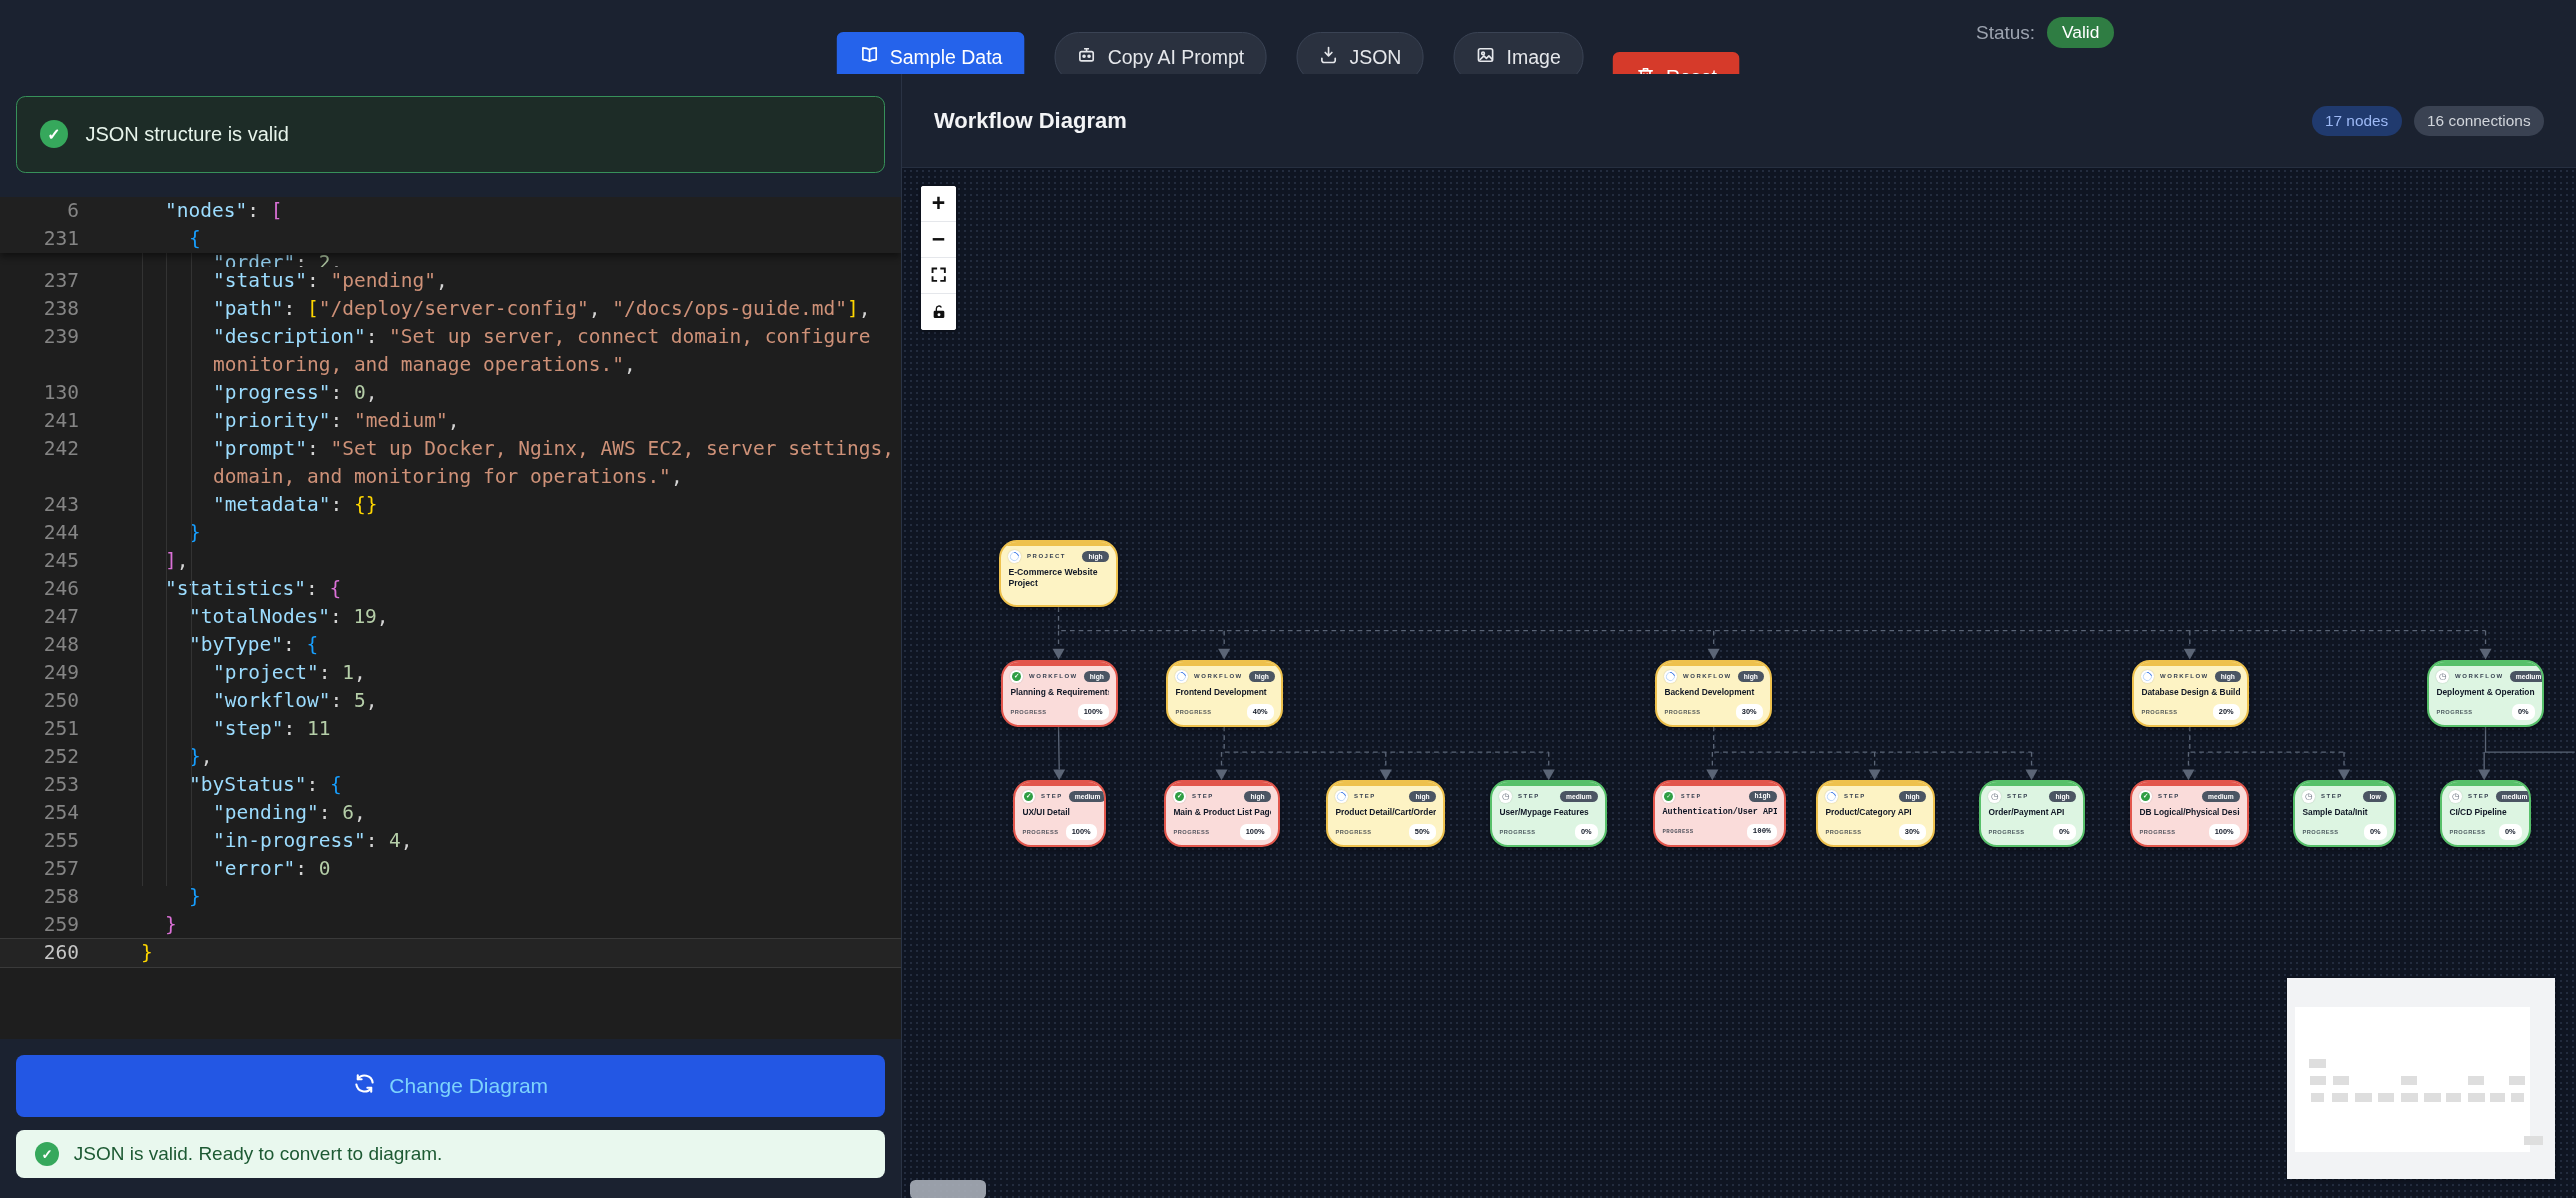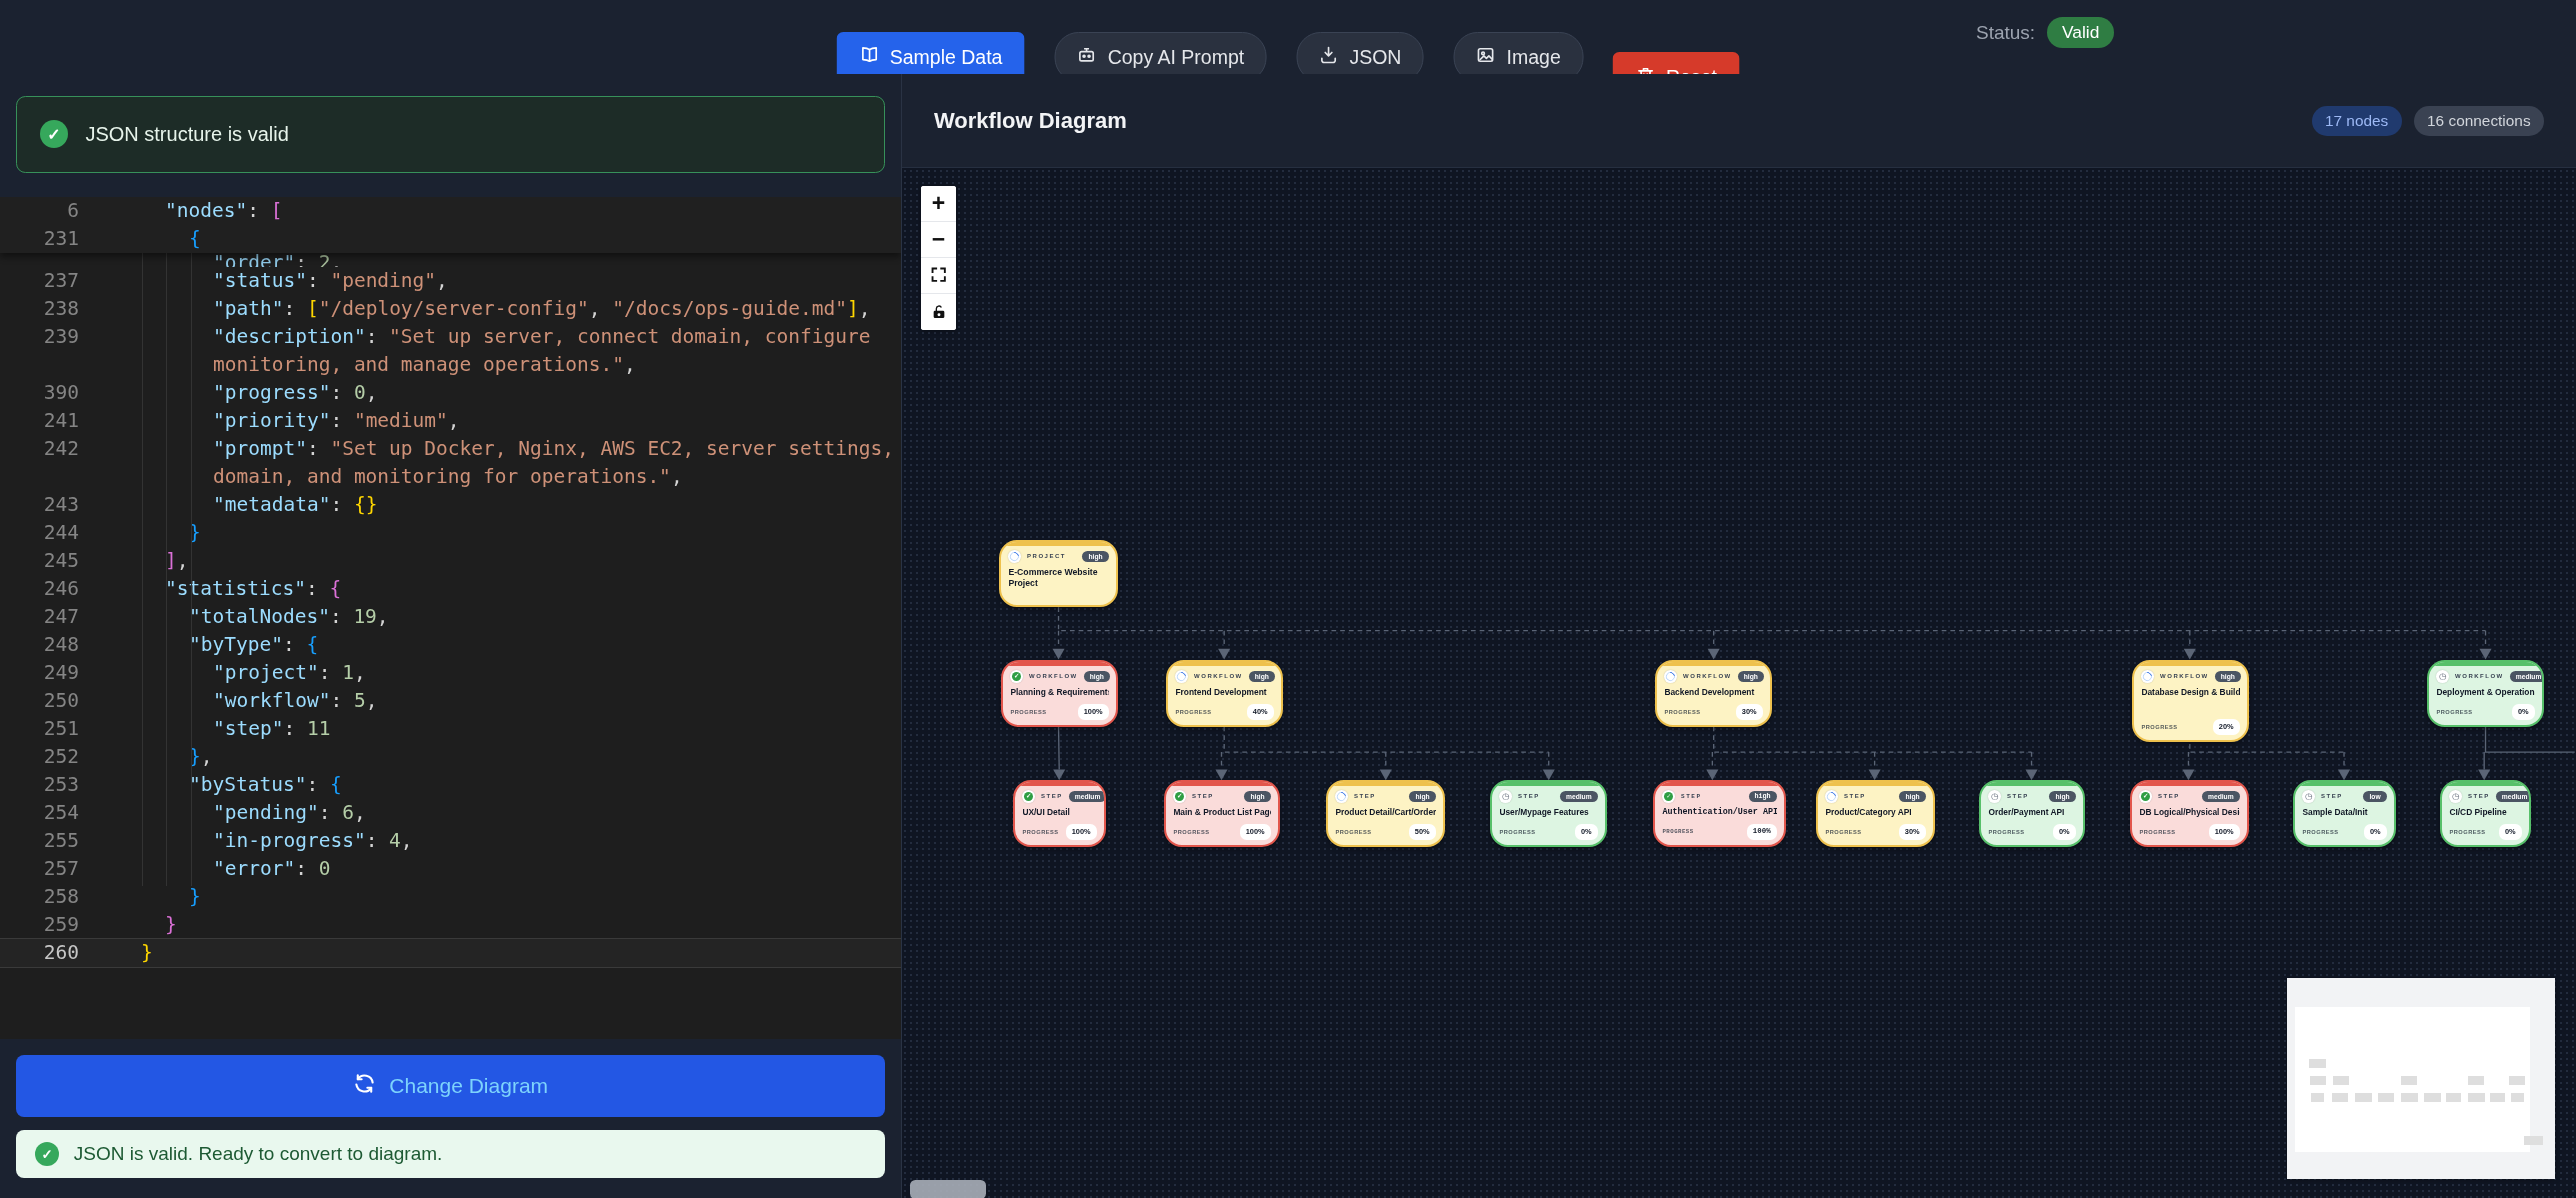--- a/index.html
+++ b/index.html
@@ -182,21 +182,21 @@
           </div>
         <div id="code-rows">
           <div class="guide" style="left:142px"></div>
           <div class="guide" style="left:166px"></div>
           <div class="guide" style="left:191px"></div>
         <div class="crow clip"><span class="ln"></span><span class="ct" style="padding-left: 106px;"><span class="tk-k">"order"</span><span class="tk-p">: </span><span class="tk-num">2</span><span class="tk-p">,</span></span></div>
             <div class="crow"><span class="ln">237</span><span class="ct" style="padding-left: 106px;"><span class="tk-k">"status"</span><span class="tk-p">: </span><span class="tk-s">"pending"</span><span class="tk-p">,</span></span></div>
             <div class="crow"><span class="ln">238</span><span class="ct" style="padding-left: 106px;"><span class="tk-k">"path"</span><span class="tk-p">: </span><span class="tk-by">[</span><span class="tk-s">"/deploy/server-config"</span><span class="tk-p">, </span><span class="tk-s">"/docs/ops-guide.md"</span><span class="tk-by">]</span><span class="tk-p">,</span></span></div>
             <div class="crow"><span class="ln">239</span><span class="ct" style="padding-left: 106px;"><span class="tk-k">"description"</span><span class="tk-p">: </span><span class="tk-s">"Set up server, connect domain, configure</span></span></div>
             <div class="crow"><span class="ln"></span><span class="ct" style="padding-left: 106px;"><span class="tk-s">monitoring, and manage operations."</span><span class="tk-p">,</span></span></div>
-            <div class="crow"><span class="ln">390</span><span class="ct" style="padding-left: 106px;"><span class="tk-k">"progress"</span><span class="tk-p">: </span><span class="tk-num">0</span><span class="tk-p">,</span></span></div>
+            <div class="crow"><span class="ln">130</span><span class="ct" style="padding-left: 106px;"><span class="tk-k">"progress"</span><span class="tk-p">: </span><span class="tk-num">0</span><span class="tk-p">,</span></span></div>
             <div class="crow"><span class="ln">241</span><span class="ct" style="padding-left: 106px;"><span class="tk-k">"priority"</span><span class="tk-p">: </span><span class="tk-s">"medium"</span><span class="tk-p">,</span></span></div>
             <div class="crow"><span class="ln">242</span><span class="ct" style="padding-left: 106px;"><span class="tk-k">"prompt"</span><span class="tk-p">: </span><span class="tk-s">"Set up Docker, Nginx, AWS EC2, server settings,</span></span></div>
             <div class="crow"><span class="ln"></span><span class="ct" style="padding-left: 106px;"><span class="tk-s">domain, and monitoring for operations."</span><span class="tk-p">,</span></span></div>
             <div class="crow"><span class="ln">243</span><span class="ct" style="padding-left: 106px;"><span class="tk-k">"metadata"</span><span class="tk-p">: </span><span class="tk-by">{}</span></span></div>
             <div class="crow"><span class="ln">244</span><span class="ct" style="padding-left: 82px;"><span class="tk-bb">}</span></span></div>
             <div class="crow"><span class="ln">245</span><span class="ct" style="padding-left: 58px;"><span class="tk-bp">]</span><span class="tk-p">,</span></span></div>
             <div class="crow"><span class="ln">246</span><span class="ct" style="padding-left: 58px;"><span class="tk-k">"statistics"</span><span class="tk-p">: </span><span class="tk-bp">{</span></span></div>
             <div class="crow"><span class="ln">247</span><span class="ct" style="padding-left: 82px;"><span class="tk-k">"totalNodes"</span><span class="tk-p">: </span><span class="tk-num">19</span><span class="tk-p">,</span></span></div>
             <div class="crow"><span class="ln">248</span><span class="ct" style="padding-left: 82px;"><span class="tk-k">"byType"</span><span class="tk-p">: </span><span class="tk-bb">{</span></span></div>
             <div class="crow"><span class="ln">249</span><span class="ct" style="padding-left: 106px;"><span class="tk-k">"project"</span><span class="tk-p">: </span><span class="tk-num">1</span><span class="tk-p">,</span></span></div>
@@ -364,21 +364,21 @@
               </span>
       <span class="n-kind">WORKFLOW</span>
       <span class="n-badge" style="background:#4B5563">high</span>
     </div>
     <div class="n-title">Backend Development</div>
             <div class="n-foot">
       <span class="n-prog">PROGRESS</span>
       <span class="n-pct">30%</span>
     </div>
           </div>
-          <div class="node" style="left: 1230px; top: 492px; width: 117px; height: 82px; border-color: rgb(238, 193, 77); background: rgb(253, 243, 196);">
+          <div class="node" style="left: 1230px; top: 492px; width: 117px; height: 67px; border-color: rgb(238, 193, 77); background: rgb(253, 243, 196);">
             <div class="n-strip" style="background:#EEC14D"></div>
     <div class="n-head">
       <span class="nico">
                 <span class="ring"></span>
               </span>
       <span class="n-kind">WORKFLOW</span>
       <span class="n-badge" style="background:#4B5563">high</span>
     </div>
     <div class="n-title">Database Design &amp; Build</div>
             <div class="n-foot">

